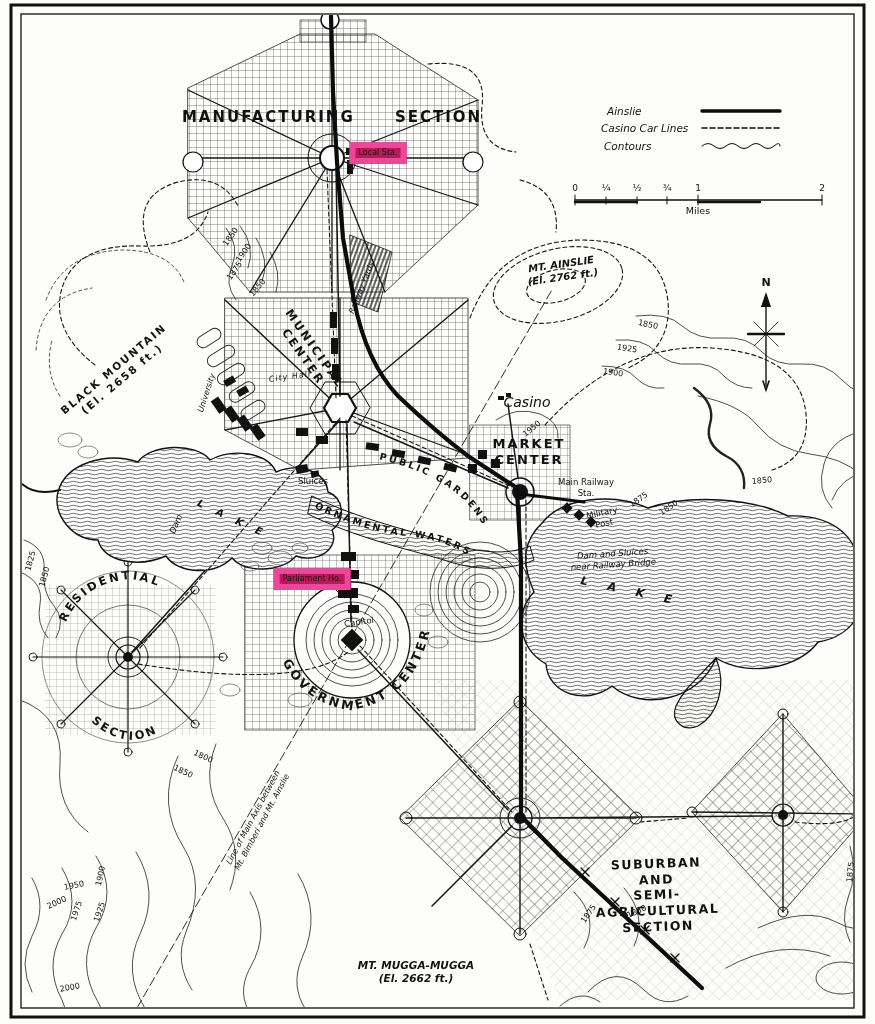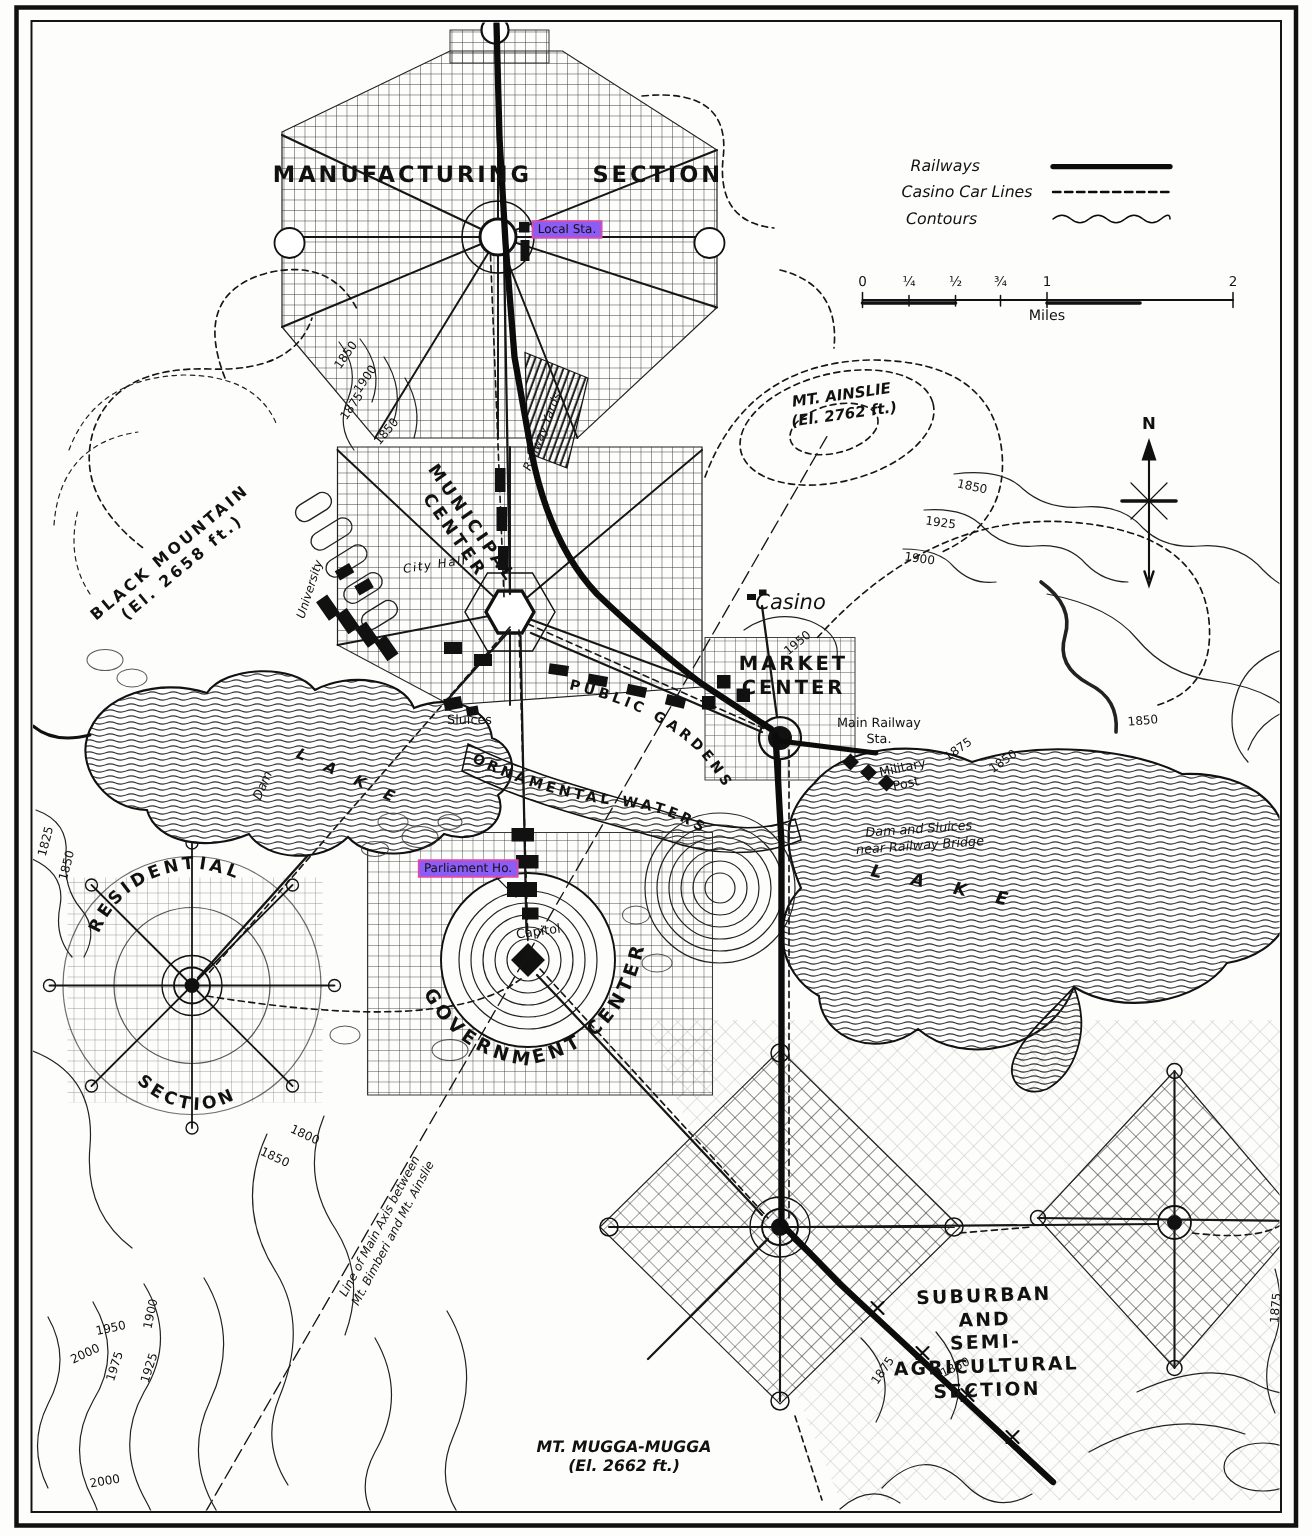--- a/index.html
+++ b/index.html
@@ -11,21 +11,21 @@
        line-height:1.25;color:#111;}
   .lbl-left{position:absolute;transform:translate(0,-50%);white-space:nowrap;color:#111;}
   .t-title{font-weight:700;font-size:15px;letter-spacing:2px;word-spacing:2.2em;width:560px;}
   .t-big{font-weight:700;font-size:13px;letter-spacing:2px;}
   .t-med{font-weight:700;font-size:11.5px;letter-spacing:2.5px;}
   .t-sub{font-weight:700;font-size:12.5px;letter-spacing:1.5px;}
   .t-mtn{font-weight:600;font-size:10.5px;letter-spacing:2px;}
   .t-sm{font-size:8.5px;}
   .t-xs{font-size:8px;}
   .t-it{font-style:italic;}
-  .boxed{border:1px solid #ec4899;background:#8b5cf6;padding:0 3px;font-size:8px;}
+  .boxed{border:6px solid #ec4899;background:#be185d;padding:0 3px;font-size:8px;}
   .ctr-lbl{font-size:8px;color:#111;}
   .lake-w{font-style:italic;font-weight:600;font-size:10px;letter-spacing:14px;}
   .lake-e{font-style:italic;font-weight:600;font-size:11.5px;letter-spacing:20px;}
   .leg{font-style:italic;font-size:10.5px;}
   .tick{font-size:9px;}
   .sig{font-size:6.5px;font-style:italic;color:#333;}
   .arcbig{font-family:"DejaVu Sans",sans-serif;font-weight:700;font-size:12.5px;letter-spacing:3px;fill:#111;}
   .arcmed{font-family:"DejaVu Sans",sans-serif;font-weight:700;font-size:11.5px;letter-spacing:2.5px;fill:#111;}
   .arcsm{font-family:"DejaVu Sans",sans-serif;font-weight:600;font-size:9.5px;letter-spacing:2.5px;fill:#111;}
 </style>
@@ -389,21 +389,21 @@
 SEMI-AGRICULTURAL
 SECTION</div>
 
   <div class="lbl t-it" style="left:416px;top:972px;font-weight:700;font-size:10.5px">MT. MUGGA-MUGGA
 (El. 2662 ft.)</div>
 
   <div class="lbl sig" style="left:827px;top:1040px">Emo Healy</div>
 
   <div class="lbl" style="left:766px;top:283px;font-weight:700;font-size:11px">N</div>
 
-  <div class="lbl-left leg" style="left:607px;top:111px">Railways</div>
+  <div class="lbl-left leg" style="left:607px;top:111px">Ainslie</div>
   <div class="lbl-left leg" style="left:601px;top:128px">Casino Car Lines</div>
   <div class="lbl-left leg" style="left:604px;top:146px">Contours</div>
 
   <div class="lbl tick" style="left:575px;top:189px">0</div>
   <div class="lbl tick" style="left:606px;top:189px">¼</div>
   <div class="lbl tick" style="left:637px;top:189px">½</div>
   <div class="lbl tick" style="left:667px;top:189px">¾</div>
   <div class="lbl tick" style="left:698px;top:189px">1</div>
   <div class="lbl tick" style="left:822px;top:189px">2</div>
   <div class="lbl tick" style="left:698px;top:211px;font-size:9.5px">Miles</div>

